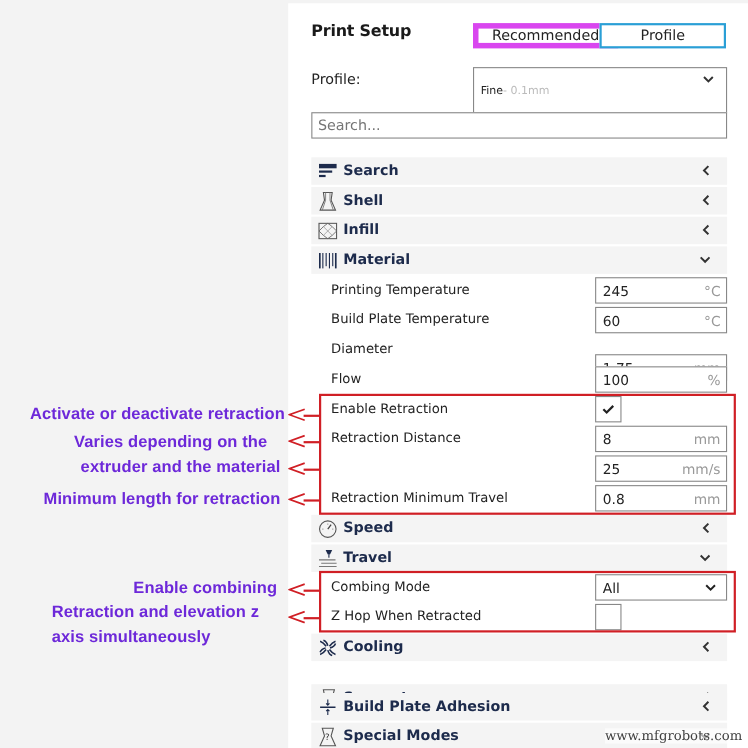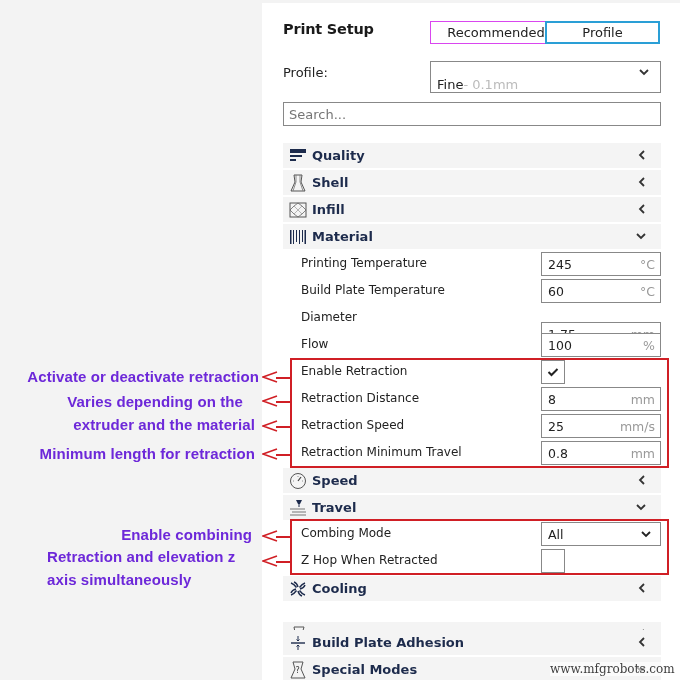--- a/index.html
+++ b/index.html
@@ -4,25 +4,25 @@
 <style>
   * { box-sizing: border-box; margin: 0; padding: 0; }
   html, body { width: 680px; height: 680px; overflow: hidden; background: #f3f3f3; font-family: "DejaVu Sans", sans-serif; }
   .root { position: relative; width: 680px; height: 680px; }
 
   .panel { position: absolute; left: 262px; top: 3px; width: 418px; height: 677px; background: #ffffff; }
 
   .title { position: absolute; left: 283px; top: 21px; font-size: 14.5px; font-weight: bold; color: #1a1a1a; letter-spacing: -0.2px; }
 
   .seg { position: absolute; top: 21px; height: 23px; font-size: 13px; color: #222; display: flex; align-items: center; justify-content: center; background: #fff; }
-  .seg.rec { left: 430px; width: 132px; border: 1px solid #d946ef; }
+  .seg.rec { left: 430px; width: 132px; border: 5px solid #d946ef; }
   .seg.cust { left: 545px; width: 115px; border: 2px solid #2a9fd6; }
 
   .profile-label { position: absolute; left: 283px; top: 65px; font-size: 13px; color: #222; }
-  .profile-select { position: absolute; left: 430px; top: 61px; width: 231px; height: 32px; border: 1px solid #888; display: flex; align-items: flex-end; padding-left: 6px; font-size: 13px; color: #222; }
+  .profile-select { position: absolute; left: 430px; top: 61px; width: 231px; height: 42px; border: 1px solid #888; display: flex; align-items: center; padding-left: 6px; font-size: 10px; color: #222; }
   .profile-select .sub { color: #bbbbbb; margin-left: 0; }
   .profile-select .chev { position: absolute; right: 10px; top: 4px; }
 
   .search { position: absolute; left: 283px; top: 102px; width: 378px; height: 24px; border: 1px solid #888; font-size: 13px; color: #222; padding-left: 5px; background: #fff; font-family: "DejaVu Sans", sans-serif; outline: none; }
 
   .cat { position: absolute; left: 283px; width: 378px; height: 25px; background: #f4f4f4; display: flex; align-items: center; }
   .cat .ic { width: 22px; height: 20px; margin-left: 4px; display: flex; align-items: center; justify-content: center; }
   .cat .lbl { margin-left: 3px; font-size: 13px; font-weight: bold; color: #1d2b4c; }
   .cat .chev { position: absolute; right: 14px; top: 6px; }
 
@@ -66,21 +66,21 @@
   <input class="search" type="text" placeholder="Search..." style="">
 
   <div class="cat" style="top:143px">
     <span class="ic">
       <svg width="18" height="16" viewBox="0 0 18 16">
           <rect x="1" y="1" width="16" height="4" fill="#1d2b4c"></rect>
           <rect x="1" y="7" width="12" height="2" fill="#1d2b4c"></rect>
           <rect x="1" y="11" width="6" height="2" fill="#1d2b4c"></rect>
         </svg>
     </span>
-    <span class="lbl">Quality</span>
+    <span class="lbl">Search</span>
     <svg class="chev" width="10" height="12" viewBox="0 0 10 12">
         <path d="M7 2 L3 6 L7 10" stroke="#333" stroke-width="1.8" fill="none"></path>
       </svg>
   </div>
 
   <div class="cat" style="top:170px">
     <span class="ic">
       <svg width="18" height="18" viewBox="0 0 18 18">
           <path d="M5 1 H13 L12 8 L16 17 H2 L6 8 Z" stroke="#555" stroke-width="1" fill="none"></path>
           <path d="M7 1 L7 8 L4 17 M11 1 L11 8 L14 17" stroke="#777" stroke-width="0.8" fill="none"></path>
@@ -167,23 +167,20 @@
   </div>
 
   <div class="row" style="top:386px">
     <span class="lbl">Retraction Distance</span>
   </div>
   <div class="field" style="top:387px">
     <span>8</span>
     <span class="unit">mm</span>
   </div>
 
-  <div class="row" style="top:413px">
-    <span class="lbl">Retraction Speed</span>
-  </div>
   <div class="field" style="top:414px">
     <span>25</span>
     <span class="unit">mm/s</span>
   </div>
 
   <div class="row" style="top:440px">
     <span class="lbl">Retraction Minimum Travel</span>
   </div>
   <div class="field" style="top:441px">
     <span>0.8</span>

